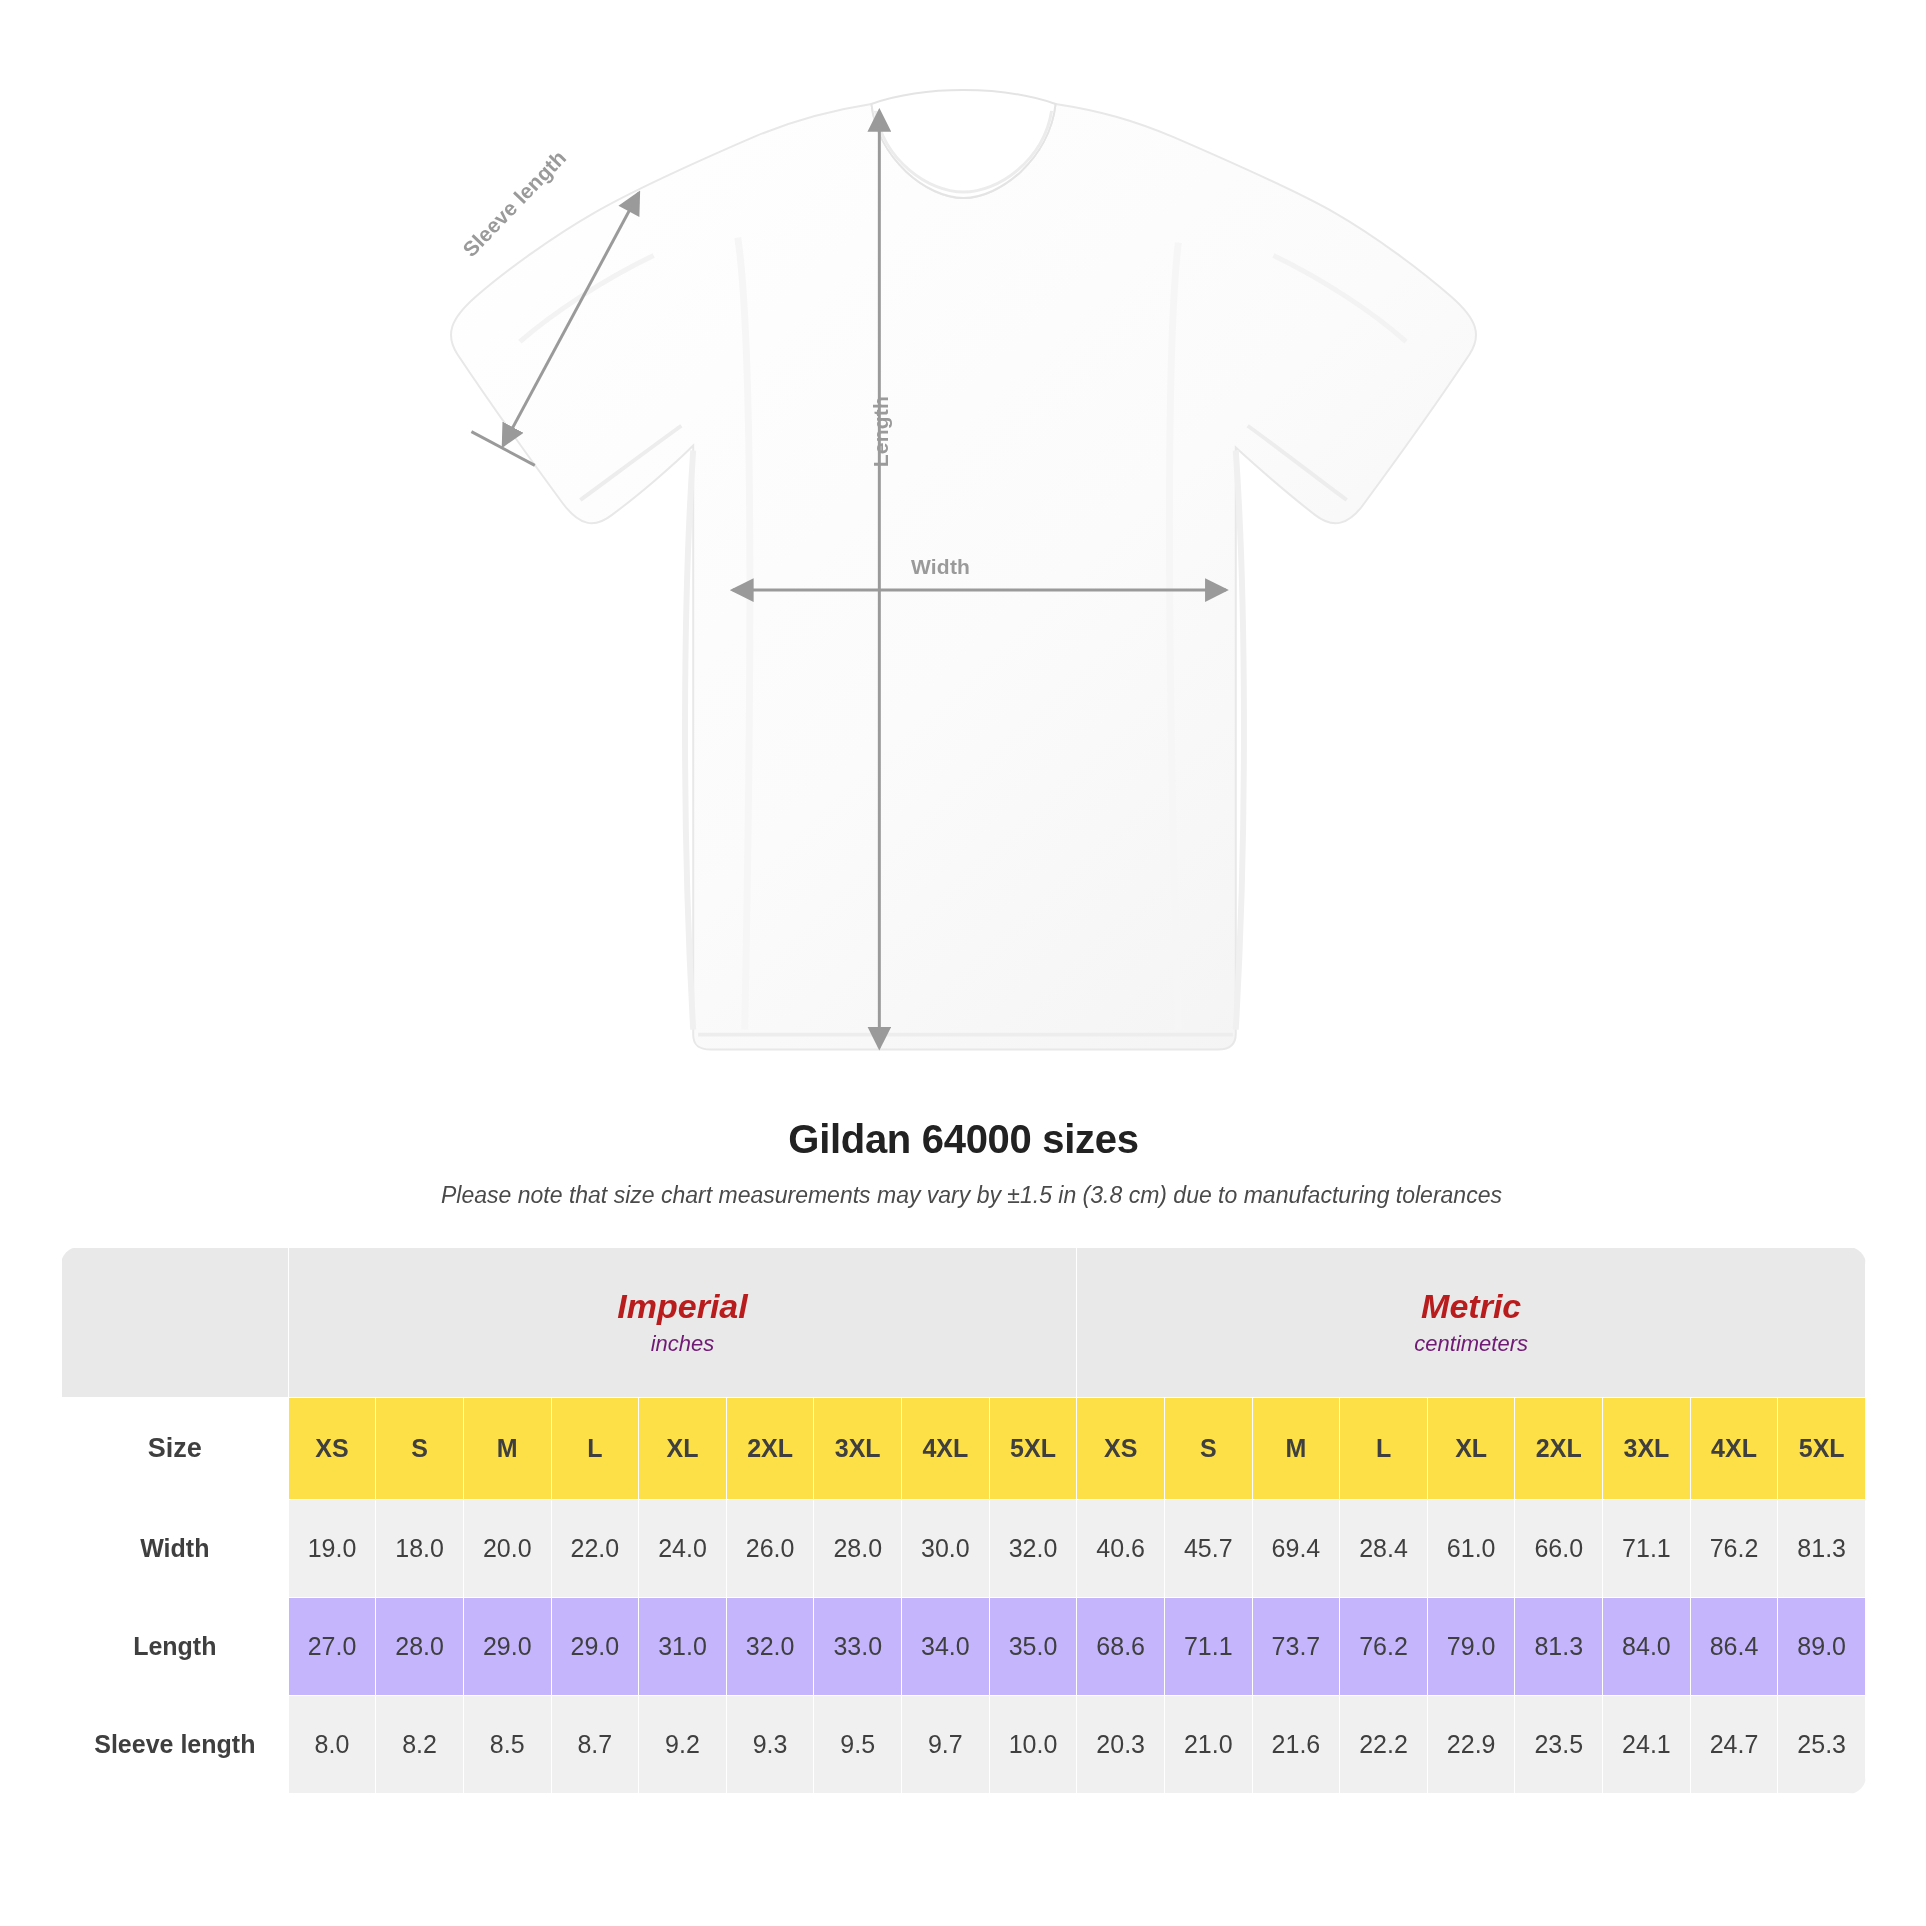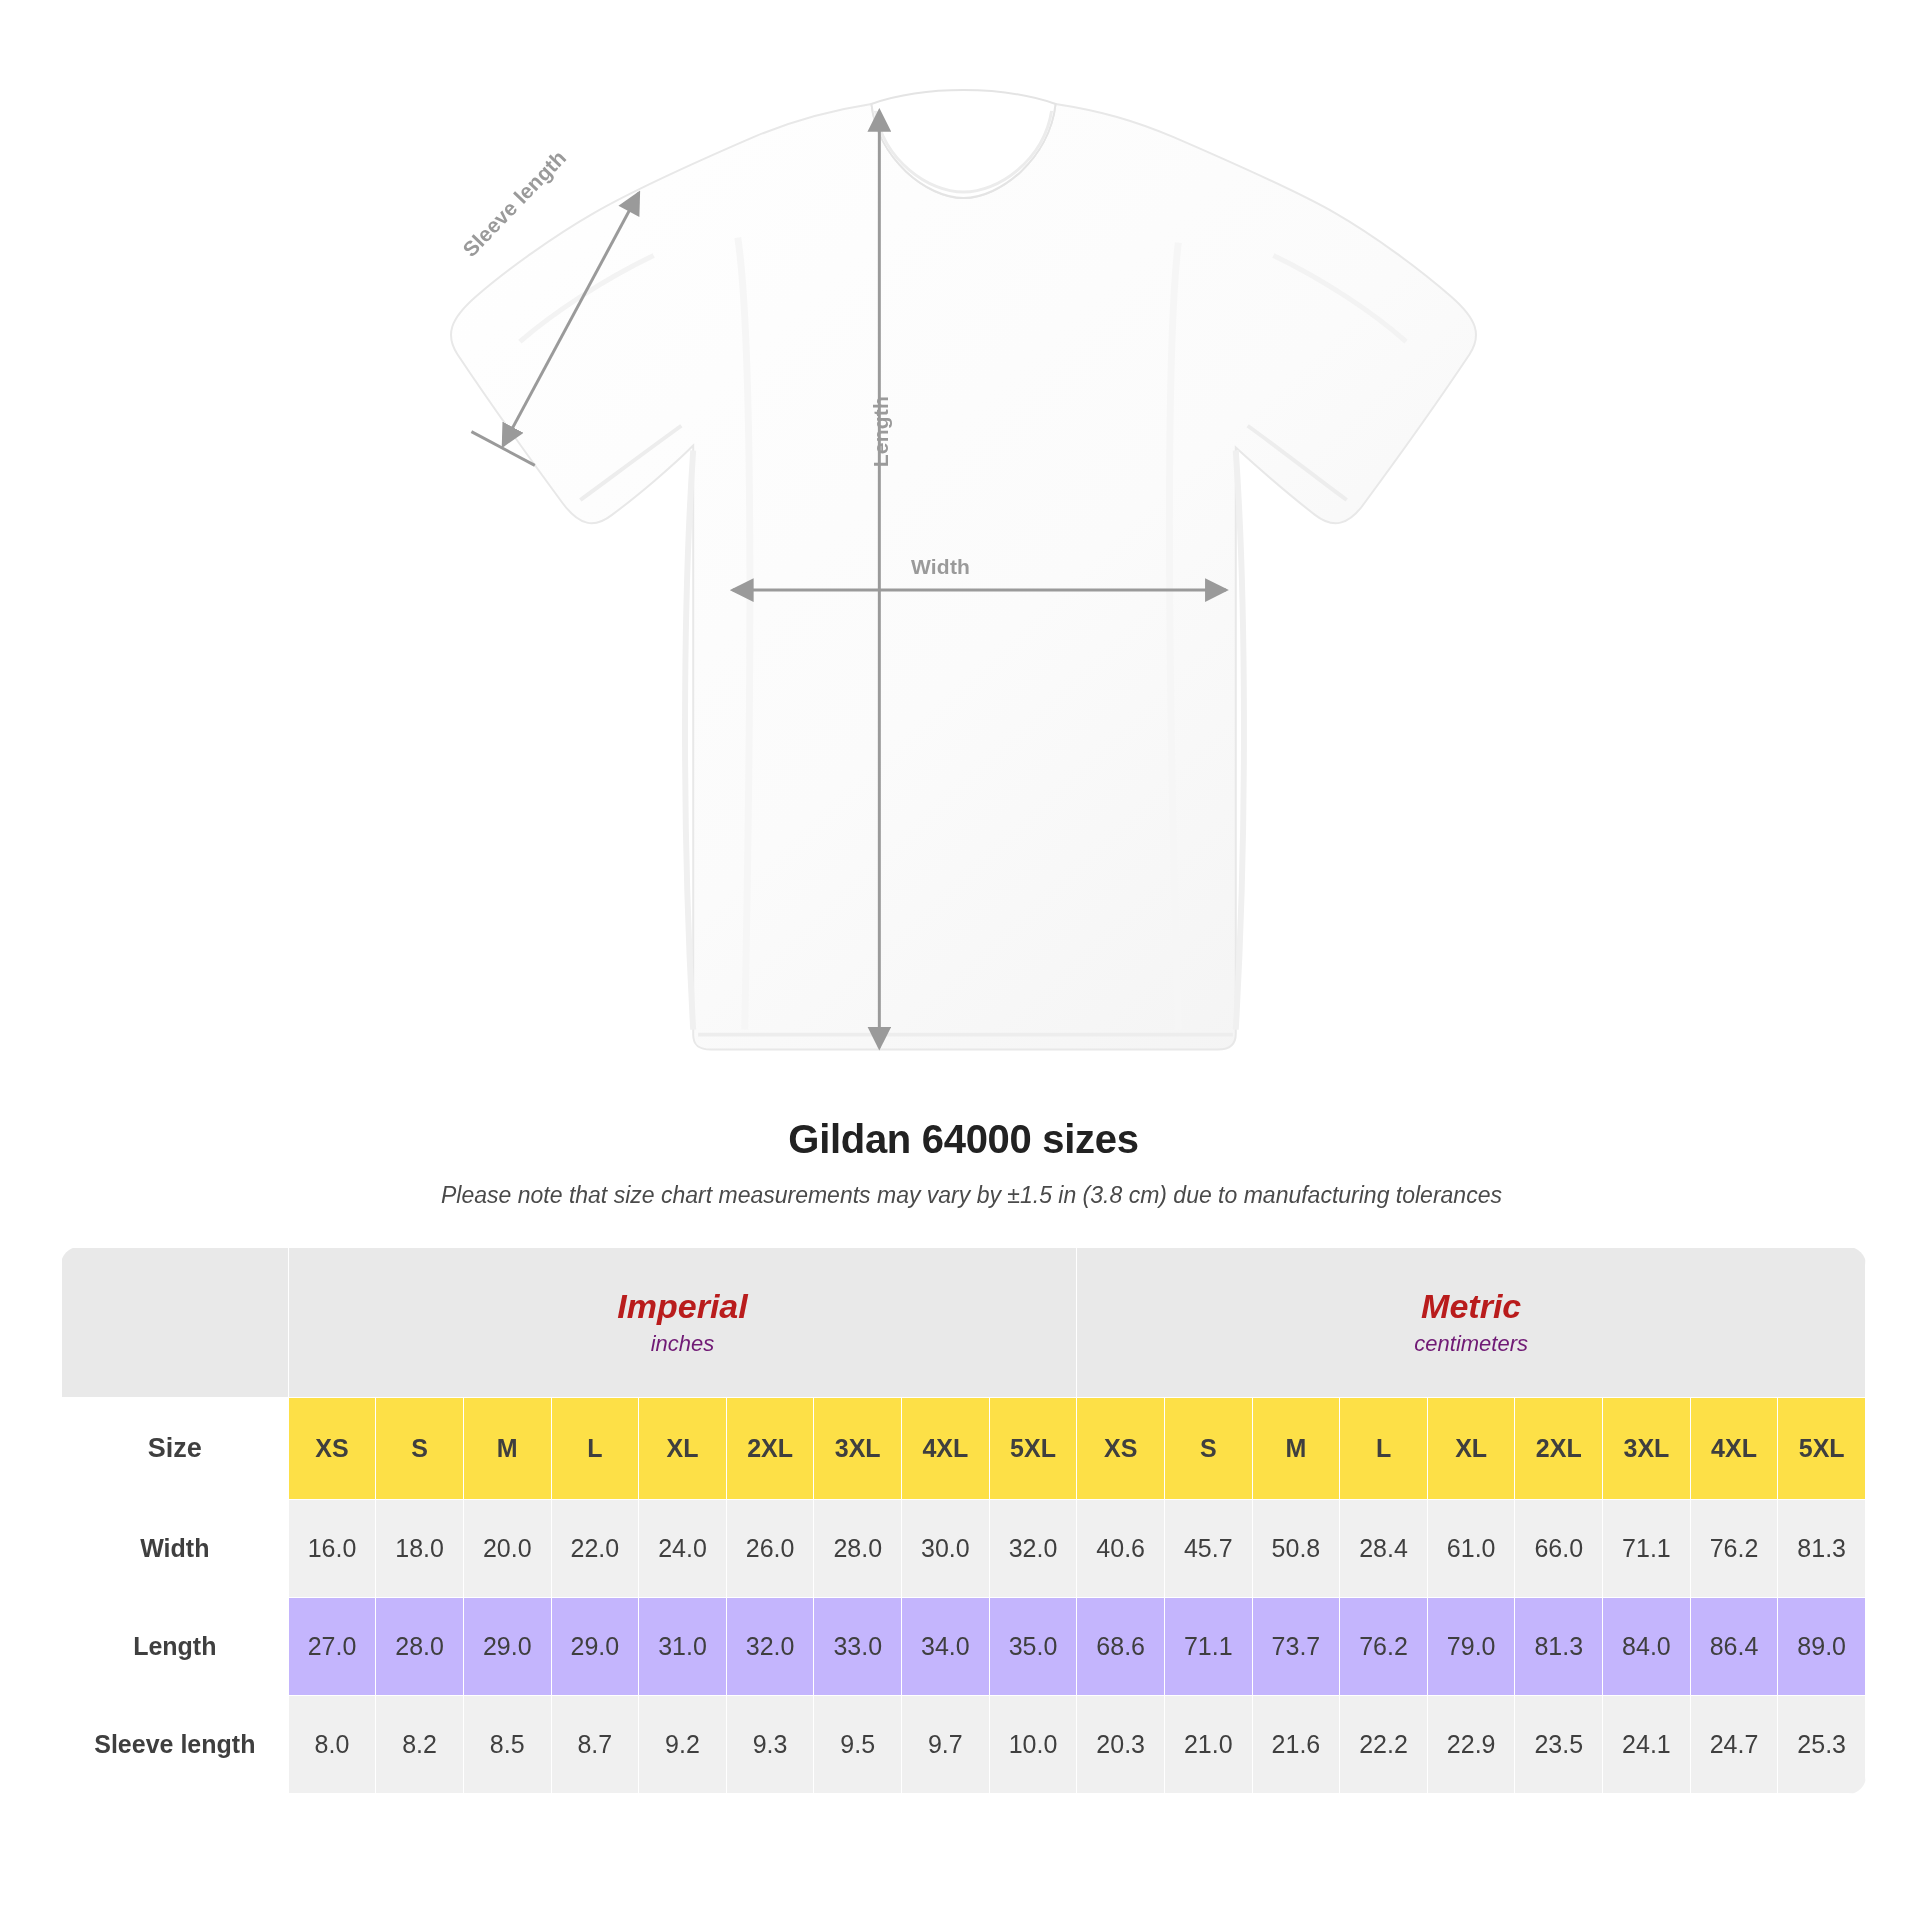--- a/index.html
+++ b/index.html
@@ -281,32 +281,32 @@
           <td>L</td>
           <td>XL</td>
           <td>2XL</td>
           <td>3XL</td>
           <td>4XL</td>
           <td>5XL</td>
         </tr>
 
         <tr class="data-row">
           <td class="rowlabel">Width</td>
-          <td>16.0</td>
+          <td>19.0</td>
           <td>18.0</td>
           <td>20.0</td>
           <td>22.0</td>
           <td>24.0</td>
           <td>26.0</td>
           <td>28.0</td>
           <td>30.0</td>
           <td>32.0</td>
           <td>40.6</td>
           <td>45.7</td>
-          <td>50.8</td>
+          <td>69.4</td>
           <td>28.4</td>
           <td>61.0</td>
           <td>66.0</td>
           <td>71.1</td>
           <td>76.2</td>
           <td>81.3</td>
         </tr>
 
         <tr class="data-row alt">
           <td class="rowlabel">Length</td>

